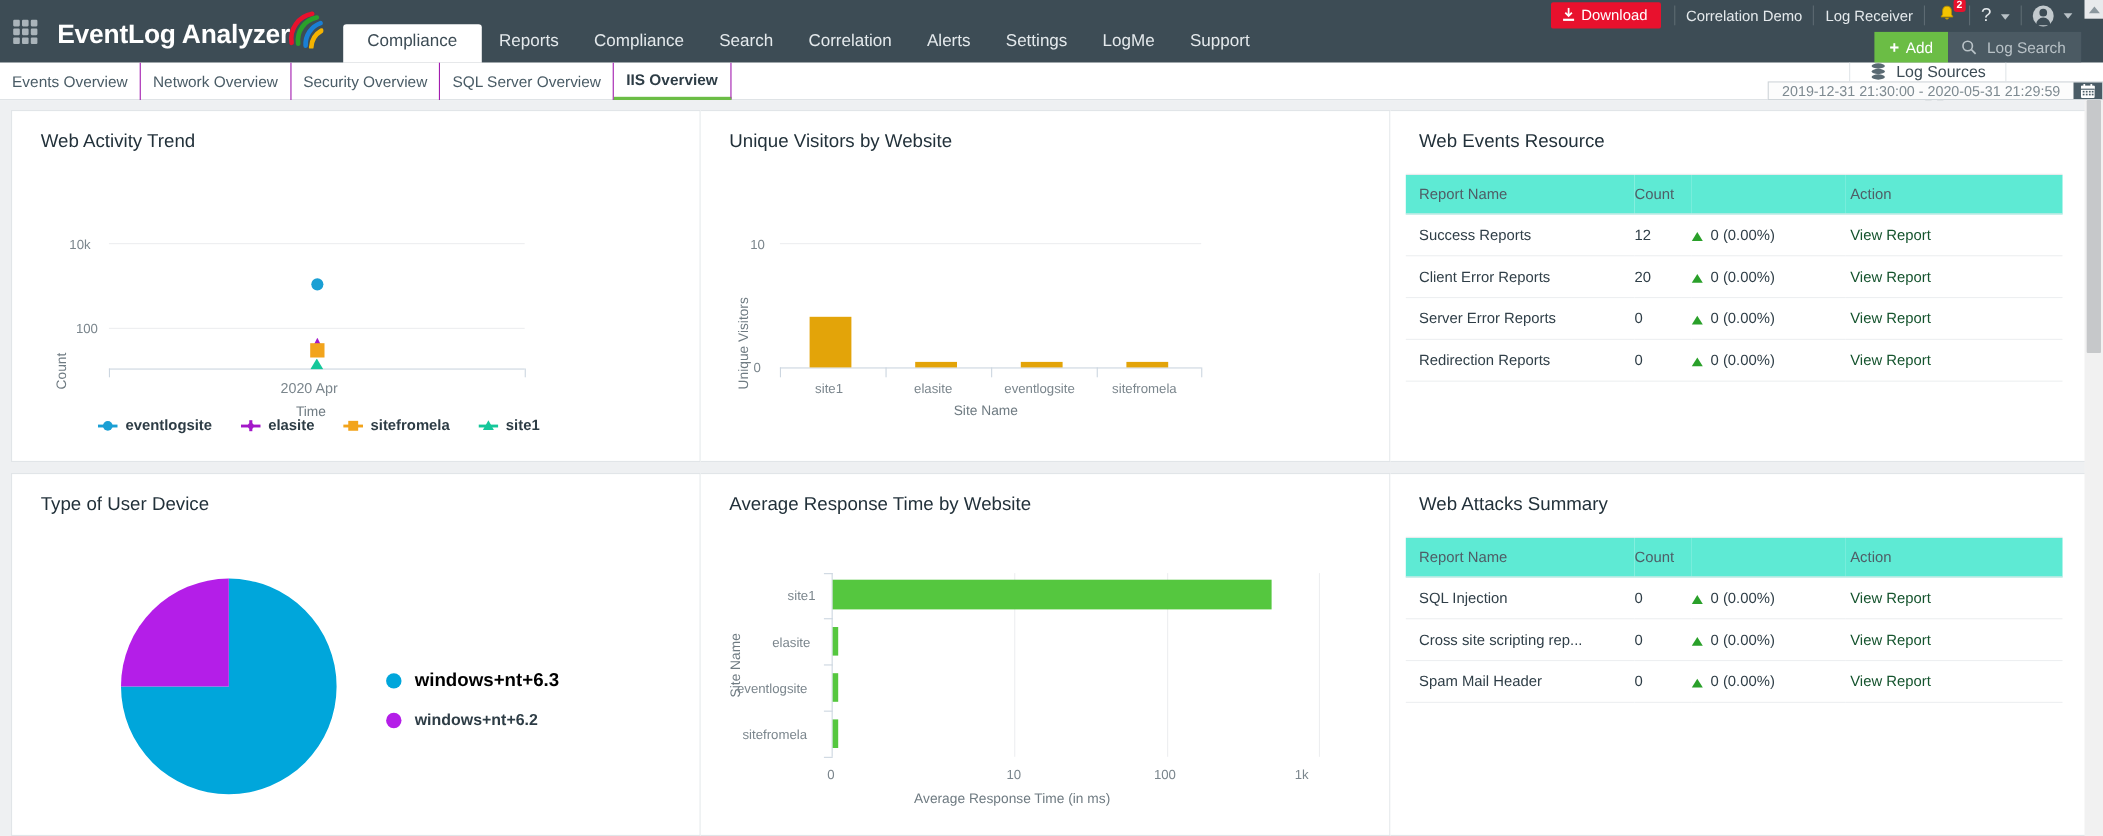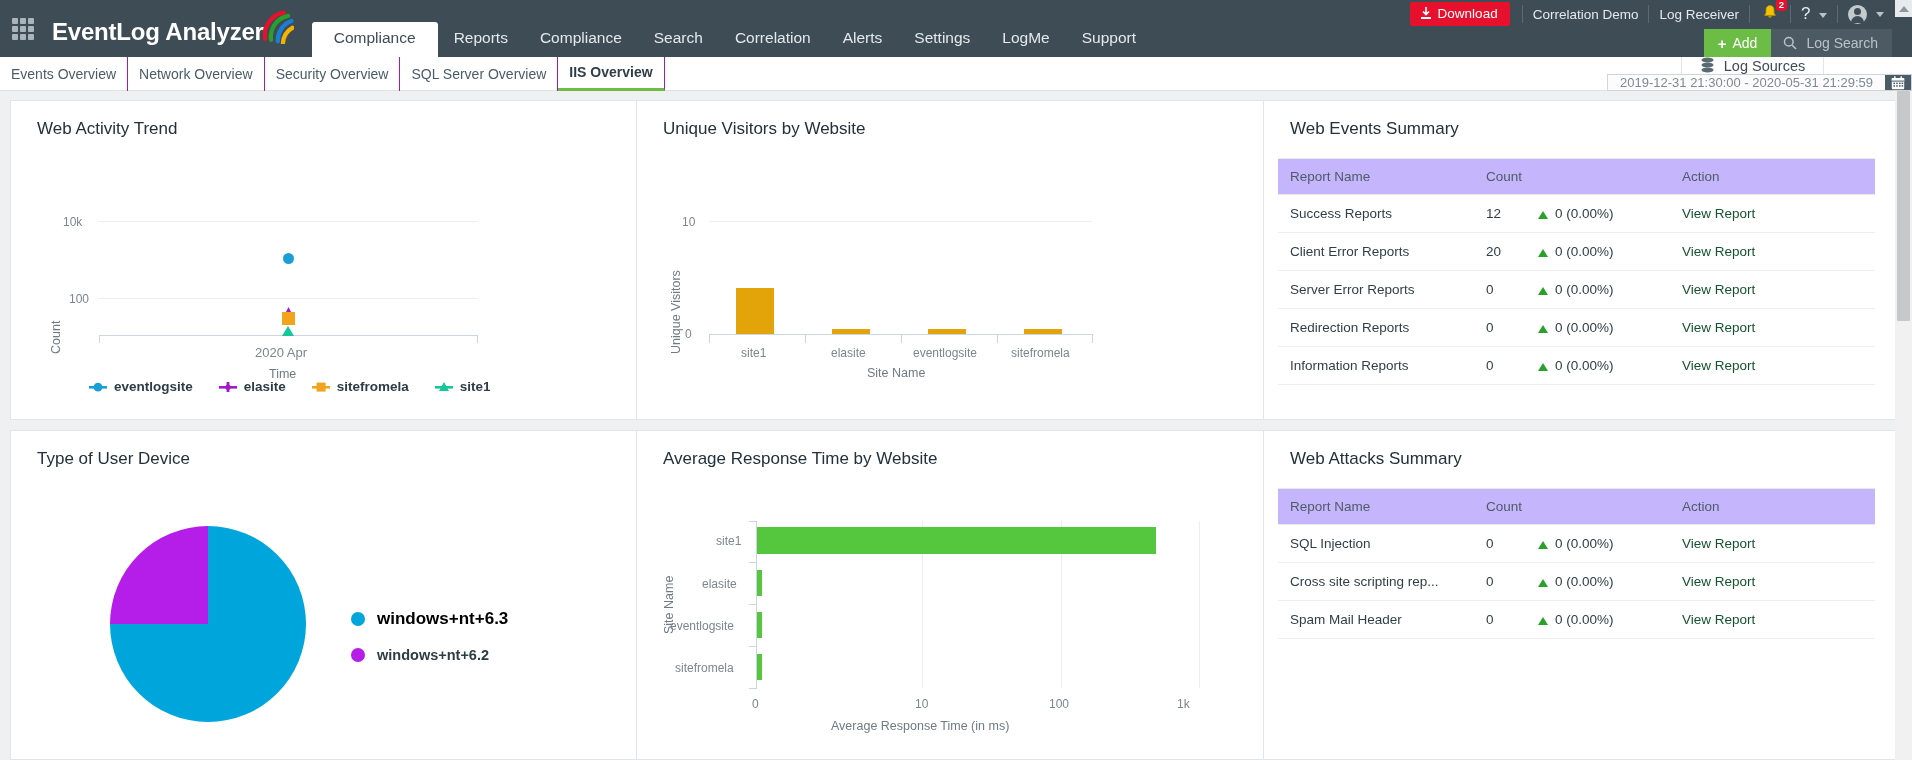--- a/index.html
+++ b/index.html
@@ -344,21 +344,21 @@
     font-weight: bold;
     color: #2d3c45;
     cursor: pointer;
     white-space: nowrap;
   }
   .lg-marker { width: 18px; height: 12px; position: relative; }
 
   
   .tbl { width: 100%; border-collapse: collapse; margin-top: 19px; }
   .tbl th {
-    background: #c4b5fd;
+    background: #5eead4;
     text-align: left;
     font-size: 13.5px;
     font-weight: normal;
     color: #4f5d66;
     padding: 10px 0 10px 0;
     border-top: 1px solid #e7e9eb;
     border-bottom: 1px solid #e7e9eb;
   }
   .tbl td {
     font-size: 13.5px;
@@ -651,21 +651,21 @@
 
         <div class="tick" style="left:104px; top:207px;">site1</div>
         <div class="tick" style="left:194px; top:207px;">elasite</div>
         <div class="tick" style="left:276px; top:207px;">eventlogsite</div>
         <div class="tick" style="left:374px; top:207px;">sitefromela</div>
         <div class="axis-label-x" style="left:230px; top:227px;">Site Name</div>
       </div>
     </div>
 
     <div class="card c-right">
-      <div class="card-title">Web Events Summary</div>
+      <div class="card-title">Web Events Resource</div>
       <div class="tbl-wrap">
         <table class="tbl">
           <thead>
             <tr>
               <th class="c-name">Report Name</th>
               <th class="c-count">Count</th>
               <th class="c-delta"></th>
               <th class="c-act">Action</th>
             </tr>
           </thead>
@@ -687,26 +687,20 @@
               <td class="c-count">0</td>
               <td class="c-delta"><span class="tri-up"></span><span>0 (0.00%)</span></td>
               <td class="c-act"><span class="view-report">View Report</span></td>
             </tr>
             <tr>
               <td class="c-name">Redirection Reports</td>
               <td class="c-count">0</td>
               <td class="c-delta"><span class="tri-up"></span><span>0 (0.00%)</span></td>
               <td class="c-act"><span class="view-report">View Report</span></td>
             </tr>
-            <tr>
-              <td class="c-name">Information Reports</td>
-              <td class="c-count">0</td>
-              <td class="c-delta"><span class="tri-up"></span><span>0 (0.00%)</span></td>
-              <td class="c-act"><span class="view-report">View Report</span></td>
-            </tr>
           </tbody>
         </table>
       </div>
     </div>
   </div>
 
   <div class="row row2">
 
     <div class="card c-left">
       <div class="card-title">Type of User Device</div>

